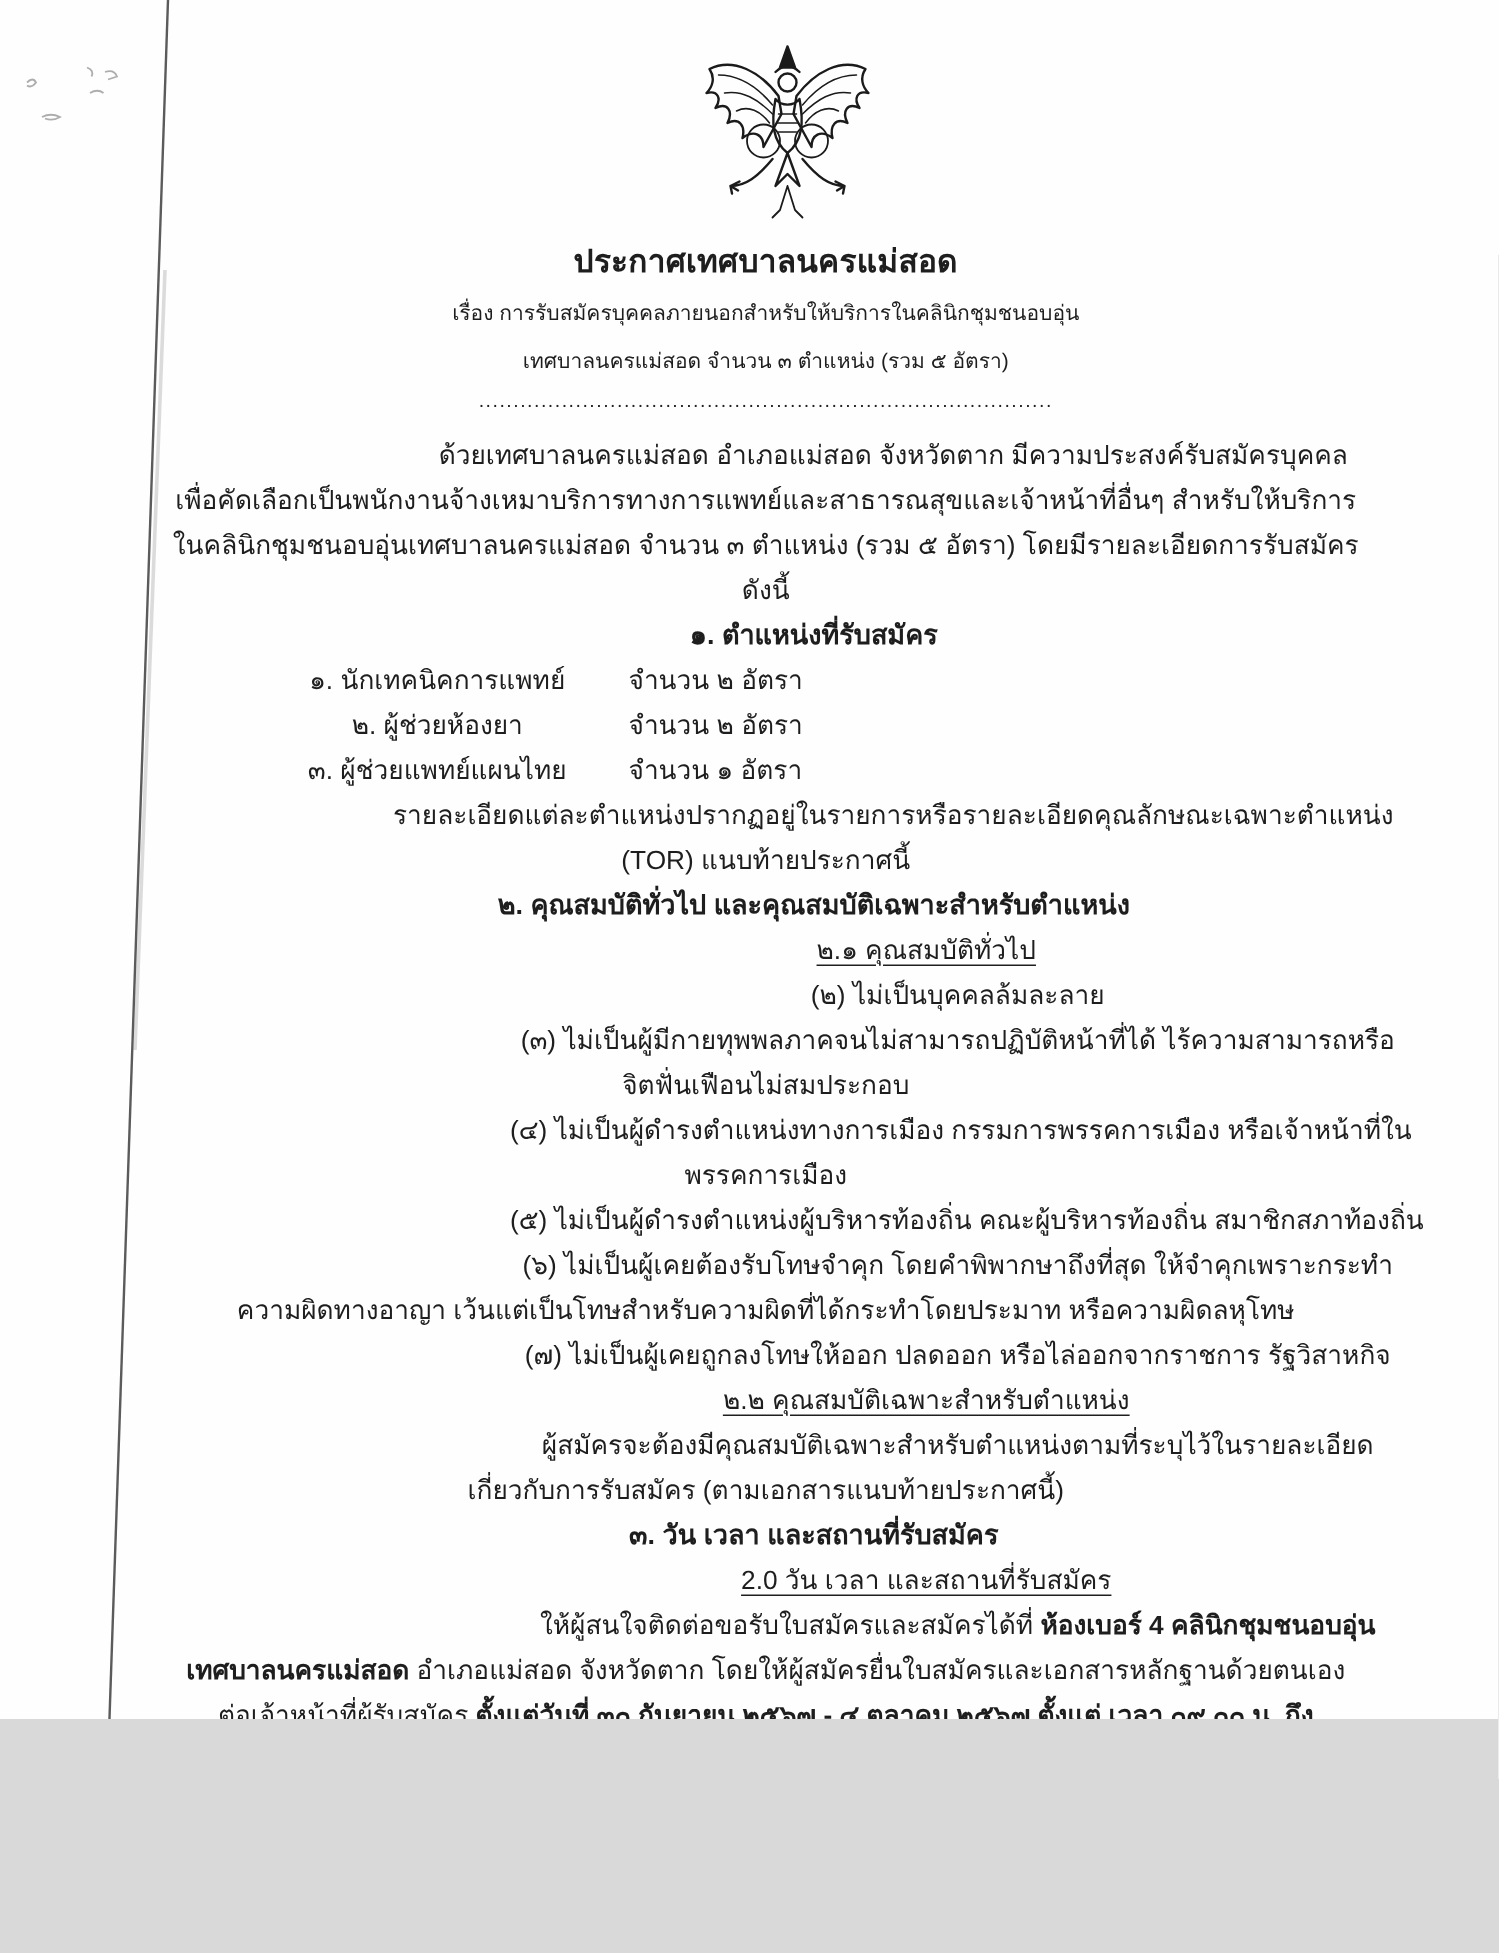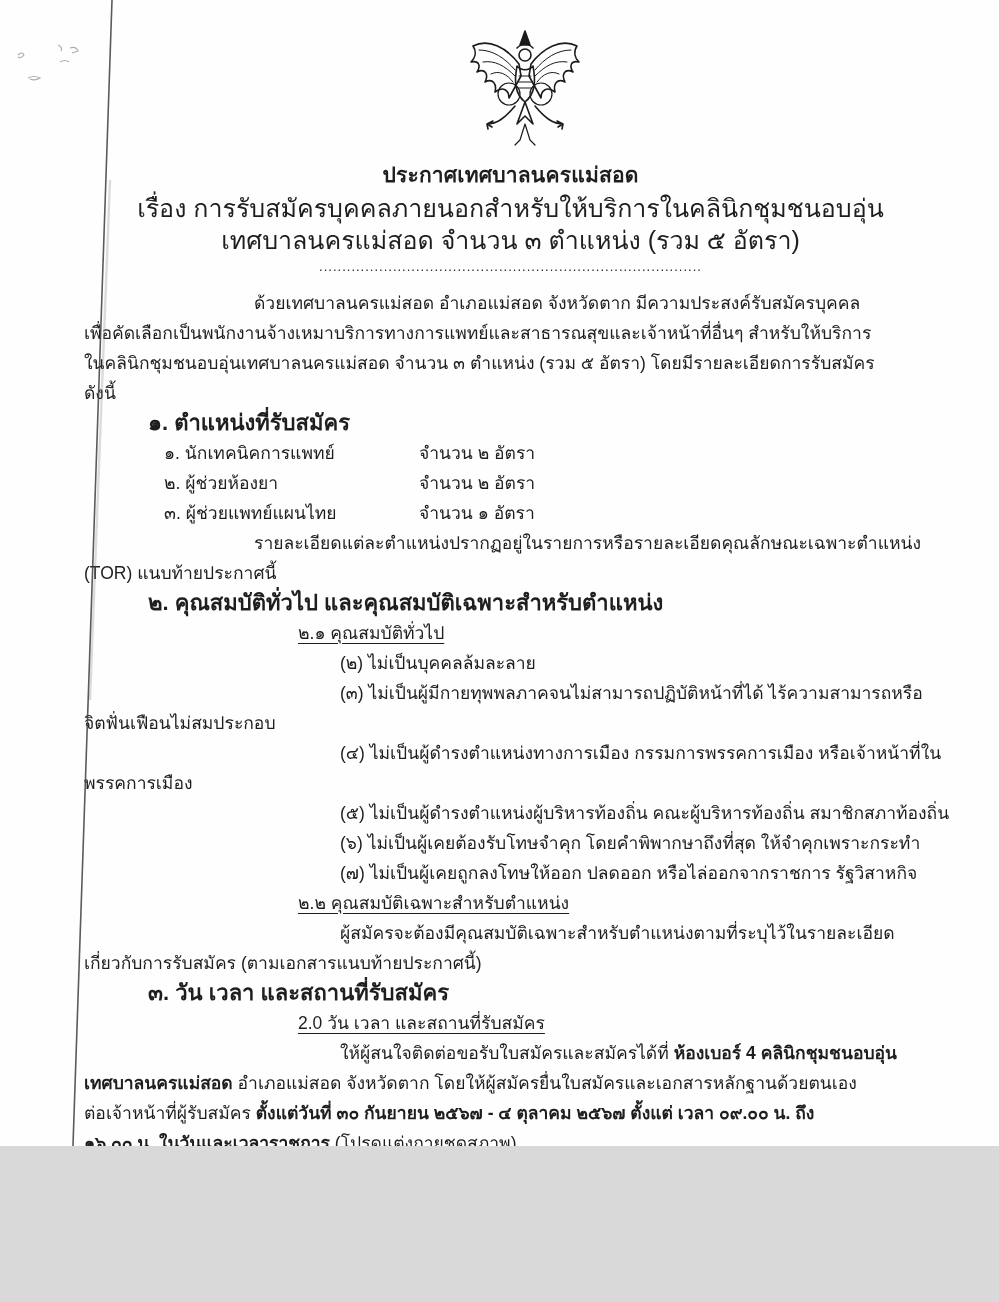--- a/index.html
+++ b/index.html
@@ -7,26 +7,26 @@
   body { font-family:"Liberation Sans", sans-serif; }
   .page {
     position:relative; width:999px; height:1146px; margin:0 auto;
     background:#fefefe; color:#1e1e1e; overflow:hidden;
     padding:28px 62px 0 84px;
   }
   .artifact-layer { position:absolute; inset:0; pointer-events:none; }
   .emblem-wrap { width:853px; text-align:center; height:130px; }
   .emblem-wrap svg { transform:translateX(14px); }
   .doc-title { text-align:center; font-size:21px; font-weight:bold; line-height:34px; letter-spacing:.2px; }
-  .doc-sub { text-align:center; font-size:25px; line-height:32px; }
+  .doc-sub { text-align:center; font-size:14px; line-height:32px; }
   .dots { text-align:center; font-size:13px; line-height:22px; letter-spacing:1px; color:#222; }
-  .content { margin-top:10px; }
+  .content { margin-top:10px;text-align:center; }
   .ln { line-height:30px; font-size:17.5px; white-space:nowrap; }
   .ind-p   { text-indent:170px; }        
-  .ind-sec { margin-left:64px; font-weight:bold; font-size:22px; }
+  .ind-sec { margin-left:64px; font-weight:bold; font-size:18px; }
   .ind-sub { margin-left:214px; }
   .ind-q   { margin-left:256px; }
   .u { text-decoration:underline; text-underline-offset:4px; }
   .b { font-weight:bold; }
   .pos-row { display:flex; margin-left:80px; }
   .pos-name { width:255px; }
   .footer-line { margin-top:6px; text-align:right; padding-right:58px; font-size:24px; line-height:30px; }
 </style>
 </head>
 <body>
@@ -109,20 +109,21 @@
     <div class="ln ind-sec">๒. คุณสมบัติทั่วไป  และคุณสมบัติเฉพาะสำหรับตำแหน่ง</div>
     <div class="ln ind-sub u">๒.๑ คุณสมบัติทั่วไป</div>
 
     <div class="ln ind-q">(๒) ไม่เป็นบุคคลล้มละลาย</div>
     <div class="ln ind-q">(๓) ไม่เป็นผู้มีกายทุพพลภาคจนไม่สามารถปฏิบัติหน้าที่ได้  ไร้ความสามารถหรือ</div>
     <div class="ln">จิตฟั่นเฟือนไม่สมประกอบ</div>
     <div class="ln ind-q">(๔) ไม่เป็นผู้ดำรงตำแหน่งทางการเมือง  กรรมการพรรคการเมือง  หรือเจ้าหน้าที่ใน</div>
     <div class="ln">พรรคการเมือง</div>
     <div class="ln ind-q">(๕) ไม่เป็นผู้ดำรงตำแหน่งผู้บริหารท้องถิ่น คณะผู้บริหารท้องถิ่น สมาชิกสภาท้องถิ่น</div>
     <div class="ln ind-q">(๖) ไม่เป็นผู้เคยต้องรับโทษจำคุก โดยคำพิพากษาถึงที่สุด ให้จำคุกเพราะกระทำ</div>
+    <div class="ln">ความผิดทางอาญา เว้นแต่เป็นโทษสำหรับความผิดที่ได้กระทำโดยประมาท หรือความผิดลหุโทษ</div>
     <div class="ln ind-q">(๗) ไม่เป็นผู้เคยถูกลงโทษให้ออก ปลดออก หรือไล่ออกจากราชการ รัฐวิสาหกิจ</div>
 
     <div class="ln ind-sub u">๒.๒ คุณสมบัติเฉพาะสำหรับตำแหน่ง</div>
     <div class="ln ind-q">ผู้สมัครจะต้องมีคุณสมบัติเฉพาะสำหรับตำแหน่งตามที่ระบุไว้ในรายละเอียด</div>
     <div class="ln">เกี่ยวกับการรับสมัคร (ตามเอกสารแนบท้ายประกาศนี้)</div>
 
     <div class="ln ind-sec">๓. วัน เวลา และสถานที่รับสมัคร</div>
     <div class="ln ind-sub u">2.0 วัน เวลา และสถานที่รับสมัคร</div>
 
     <div class="ln ind-q"><span>ให้ผู้สนใจติดต่อขอรับใบสมัครและสมัครได้ที่  </span><span class="b">ห้องเบอร์ 4 คลินิกชุมชนอบอุ่น</span></div>

